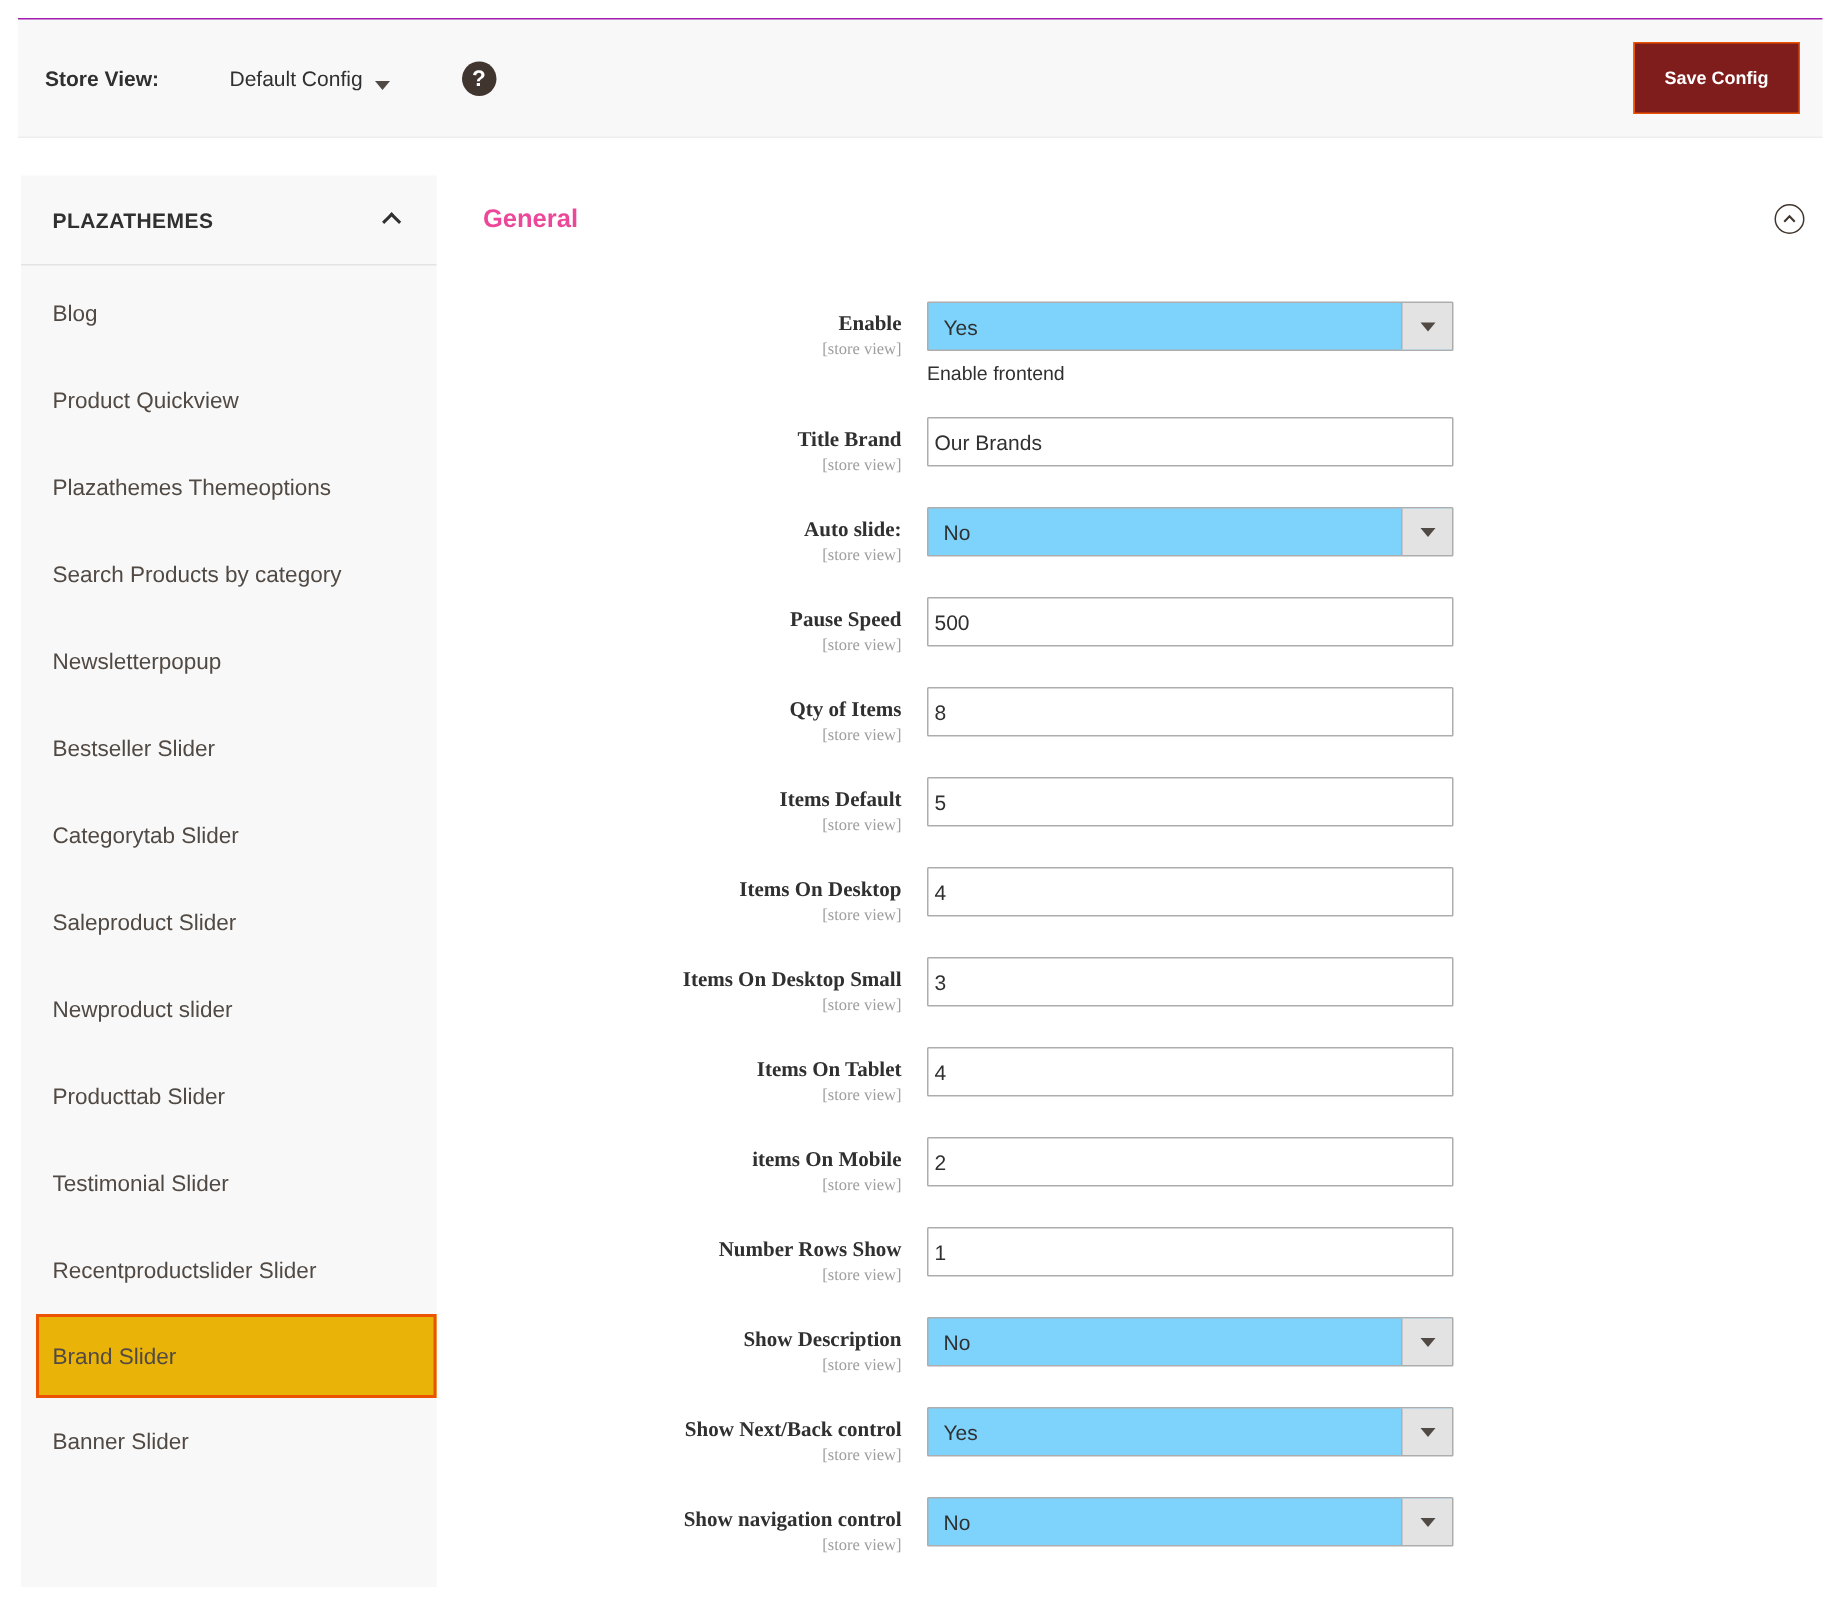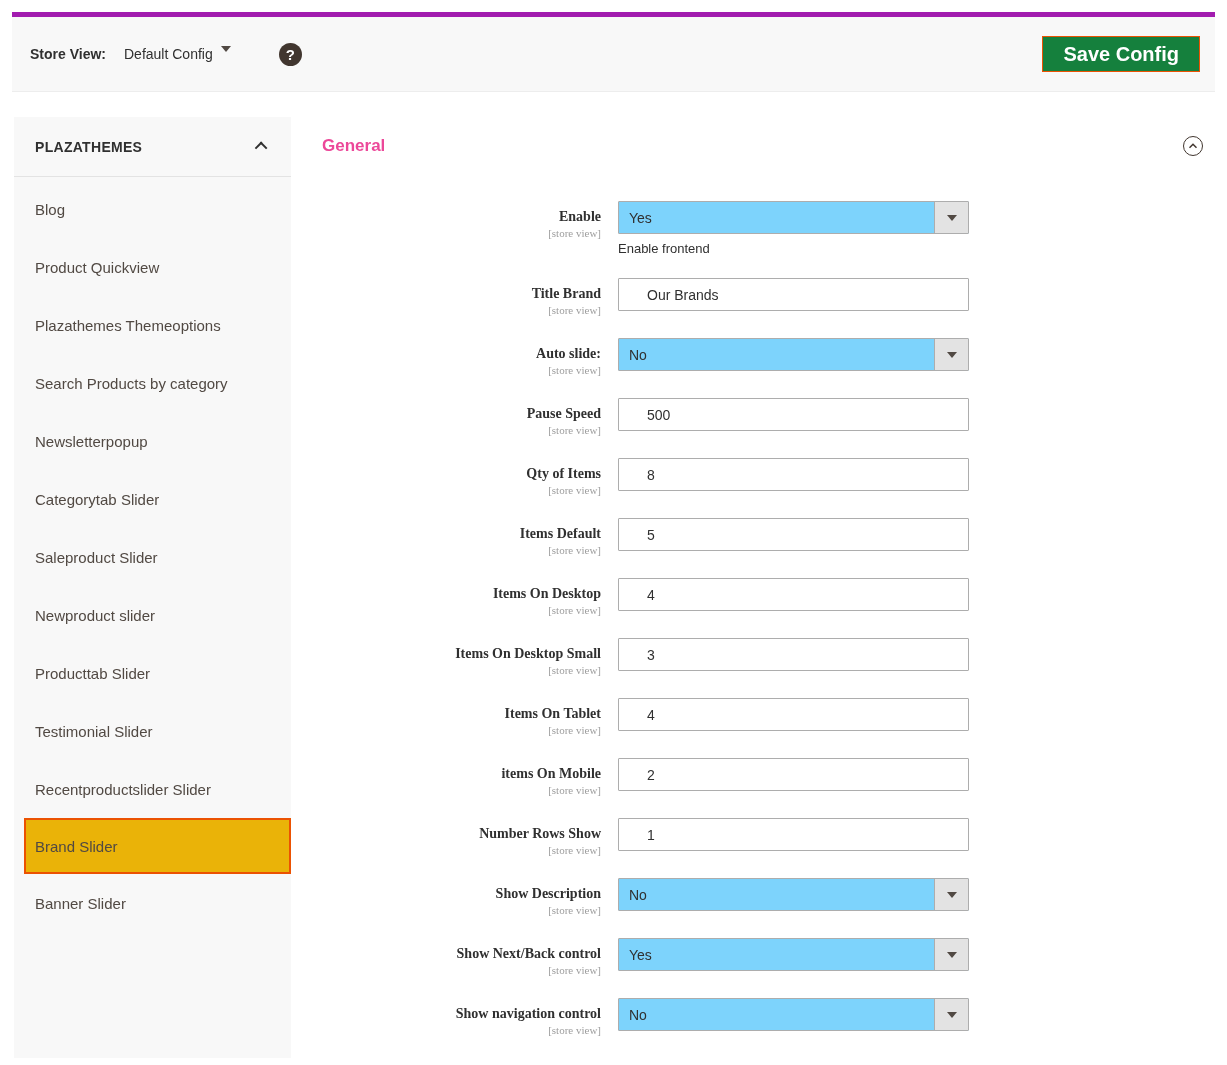--- a/index.html
+++ b/index.html
@@ -6,42 +6,42 @@
   html,body { margin:0; padding:0; }
   body {
     width:1227px; height:1065px; position:relative;
     background:#ffffff; font-family:"Liberation Sans", sans-serif;
     color:#303030; overflow:hidden;
   }
 
   
   .toolbar {
     position:absolute; left:12px; right:12px; top:12px; height:80px;
-    background:#f8f8f8; border-top:5px solid #a21caf; border-bottom:1px solid #ededed;
+    background:#f8f8f8; border-top:1px solid #a21caf; border-bottom:1px solid #ededed;
     display:flex; align-items:center; padding:0 15px 0 18px;
   }
   .store-view-label { font-weight:bold; font-size:14px; color:#303030; }
-  .scope-switcher { display:flex; align-items:flex-start; margin-left:18px; cursor:pointer; }
+  .scope-switcher { display:flex; align-items:flex-end; margin-left:47px; cursor:pointer; }
   .scope-value { font-size:14px; color:#303030; }
   .caret-down {
     width:0; height:0; margin-left:8px;
     border-left:5px solid transparent; border-right:5px solid transparent;
     border-top:6px solid #514943;
   }
   .help-icon {
     width:23px; height:23px; border-radius:50%; background:#41362f;
     color:#ffffff; font-size:15px; font-weight:bold;
     display:flex; align-items:center; justify-content:center;
     margin-left:48px; cursor:pointer;
   }
   .save-btn {
-    margin-left:auto; height:36px; padding:0 20px;
-    background:#15803d; border:1px solid #eb5202; border-radius:0;
+    margin-left:auto; height:48px; padding:0 20px;
+    background:#7f1d1d; border:1px solid #eb5202; border-radius:0;
     color:#ffffff; font-family:"Liberation Sans", sans-serif;
-    font-size:20px; font-weight:bold; cursor:pointer;
+    font-size:12px; font-weight:bold; cursor:pointer;
   }
 
   
   .sidebar {
     position:absolute; left:14px; top:117px; width:277px; height:941px;
     background:#f8f8f8;
   }
   .sidebar-header {
     height:60px; display:flex; align-items:center; justify-content:space-between;
     padding:0 24px 0 21px; border-bottom:1px solid #e3e3e3; cursor:pointer;
@@ -73,21 +73,21 @@
   }
 
   
   .form-row { display:flex; margin-bottom:22px; }
   .label-cell { width:279px; text-align:right; padding-top:7px;font-family:Liberation Serif, serif; }
   .field-label { font-size:14px; font-weight:bold; color:#303030; line-height:17px; display:block; }
   .field-scope { font-size:11px; color:#9e9e9e; margin-top:2px; display:block; }
   .field-cell { margin-left:17px; width:351px; }
   .text-input {
     width:100%; height:33px; border:1px solid #adadad; border-radius:1px;
-    padding:0 28px; font-family:"Liberation Sans", sans-serif;
+    padding:0 4px; font-family:"Liberation Sans", sans-serif;
     font-size:14px; color:#303030; background:#ffffff;
   }
   .select {
     position:relative; width:100%; height:33px; border:1px solid #adadad; border-radius:1px;
     background:#7dd3fc; display:flex; align-items:center; padding-left:10px;
     font-size:14px; color:#303030; cursor:pointer;
   }
   .select-arrow-box {
     position:absolute; top:0; right:0; width:34px; height:31px;
     background:#e3e3e3; border-left:1px solid #adadad;
@@ -128,20 +128,23 @@
       <div class="sidebar-item">
     <span>Plazathemes Themeoptions</span>
   </div>
       <div class="sidebar-item">
     <span>Search Products by category</span>
   </div>
       <div class="sidebar-item">
     <span>Newsletterpopup</span>
   </div>
       <div class="sidebar-item">
+    <span>Bestseller Slider</span>
+  </div>
+      <div class="sidebar-item">
     <span>Categorytab Slider</span>
   </div>
       <div class="sidebar-item">
     <span>Saleproduct Slider</span>
   </div>
       <div class="sidebar-item">
     <span>Newproduct slider</span>
   </div>
       <div class="sidebar-item">
     <span>Producttab Slider</span>

